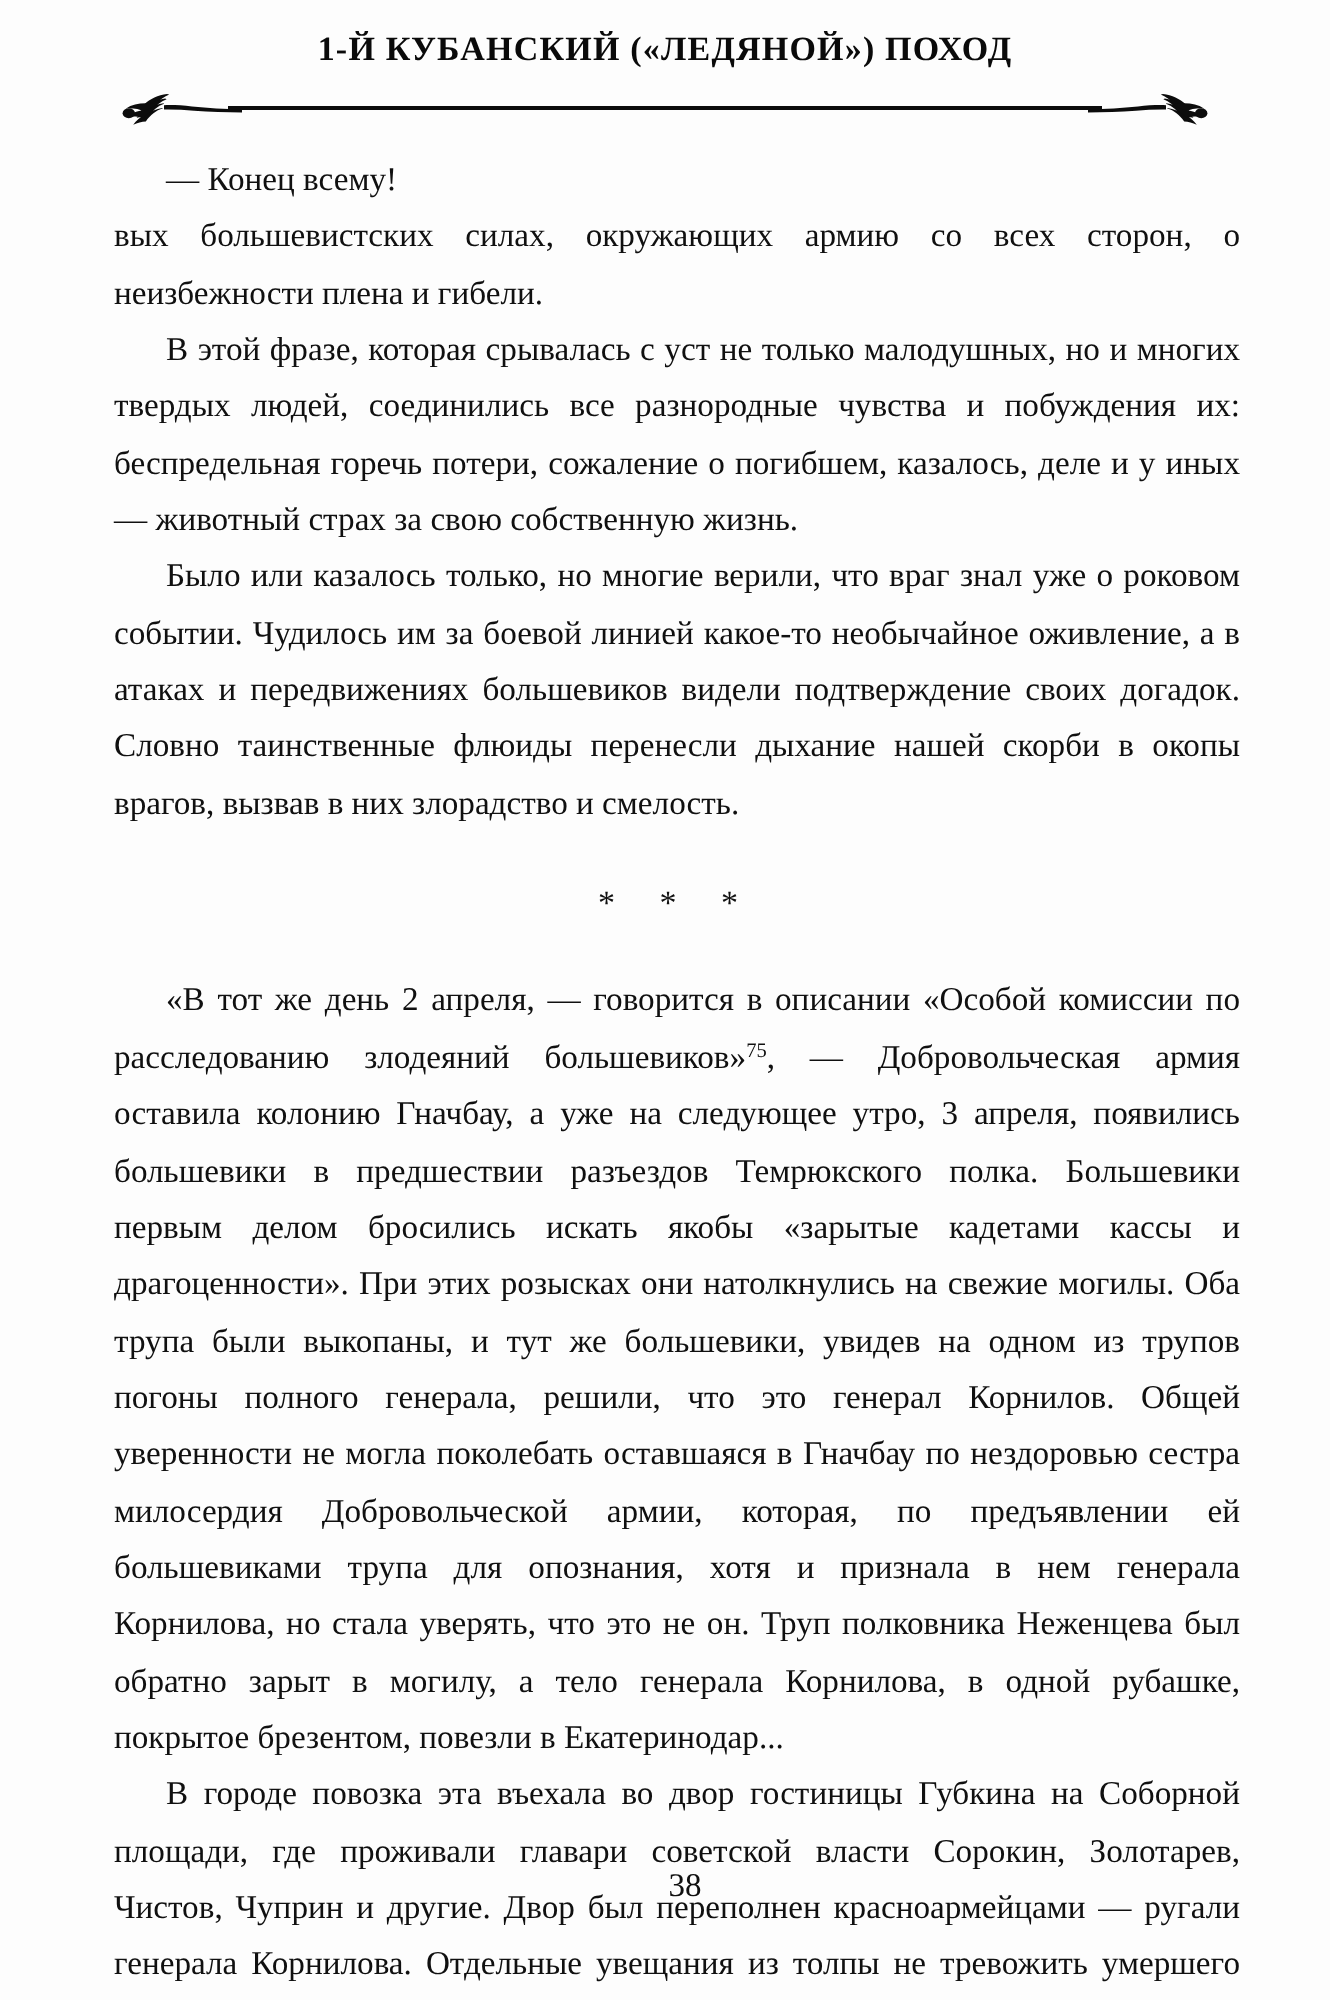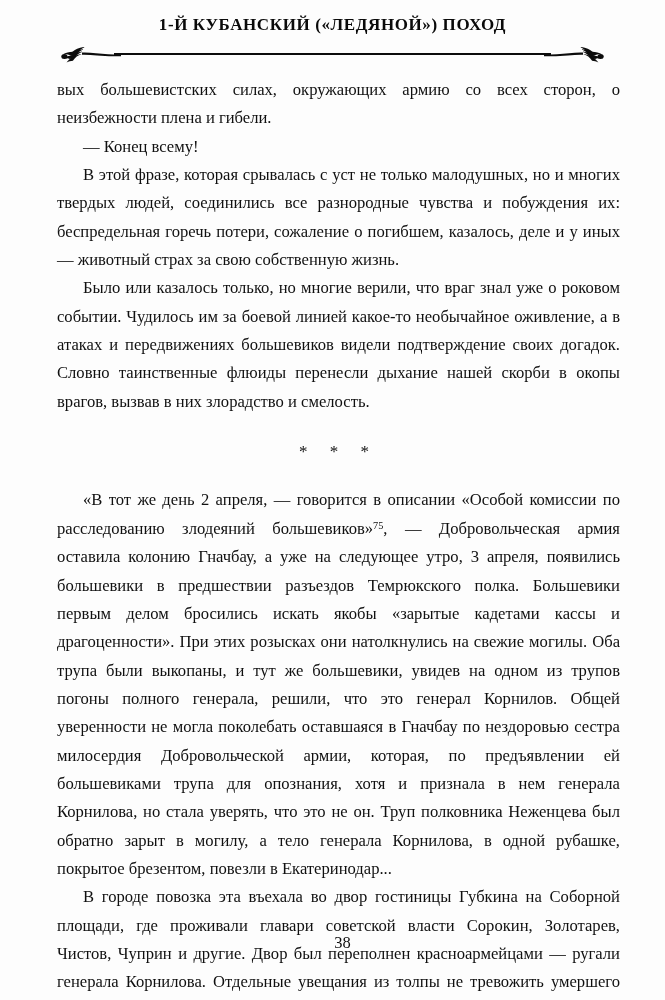--- a/index.html
+++ b/index.html
@@ -152,22 +152,22 @@
             <path d="M17.0 11.0 C11.6 10.6 6.6 11.9 3.2 14.5 C6.4 14.0 9.3 14.2 11.8 15.0 C13.2 13.3 14.9 12.0 17.0 11.0 Z"></path>
             <ellipse cx="4.4" cy="12.6" rx="3.1" ry="2.5"></ellipse>
           </g>
         </svg>
       </span>
     </div>
   </div>
 
   <div class="body-text">
 
+    <p class="para">— Конец всему!</p>
     <p class="para no-indent">вых большевистских силах, окружающих армию со всех сторон, о неизбежности плена и гибели.</p>
-    <p class="para">— Конец всему!</p>
     <p class="para">В этой фразе, которая срывалась с уст не только малодушных, но и многих твердых людей, соединились все разнородные чувства и побуждения их: беспредельная горечь потери, сожаление о погибшем, казалось, деле и у иных — животный страх за свою собственную жизнь.</p>
     <p class="para">Было или казалось только, но многие верили, что враг знал уже о роковом событии. Чудилось им за боевой линией какое-то необычайное оживление, а в атаках и передвижениях большевиков видели подтверждение своих догадок. Словно таинственные флюиды перенесли дыхание нашей скорби в окопы врагов, вызвав в них злорадство и смелость.</p>
 
     <p class="separator">* * *</p>
 
     <p class="para"><span>«В тот же день 2 апреля, — говорится в описании «Особой комиссии по расследованию злодеяний большевиков»</span><sup>75</sup><span>, — Добровольческая армия оставила колонию Гначбау, а уже на следующее утро, 3 апреля, появились большевики в предшествии разъездов Темрюкского полка. Большевики первым делом бросились искать якобы «зарытые кадетами кассы и драгоценности». При этих розысках они натолкнулись на свежие могилы. Оба трупа были выкопаны, и тут же большевики, увидев на одном из трупов погоны полного генерала, решили, что это генерал Корнилов. Общей уверенности не могла поколебать оставшаяся в Гначбау по нездоровью сестра милосердия Добровольческой армии, которая, по предъявлении ей большевиками трупа для опознания, хотя и признала в нем генерала Корнилова, но стала уверять, что это не он. Труп полковника Неженцева был обратно зарыт в могилу, а тело генерала Корнилова, в одной рубашке, покрытое брезентом, повезли в Екатеринодар...</span></p>
 
     <p class="para">В городе повозка эта въехала во двор гостиницы Губкина на Соборной площади, где проживали главари советской власти Сорокин, Золотарев, Чистов, Чуприн и другие. Двор был переполнен красноармейцами — ругали генерала Корнилова. Отдельные увещания из толпы не тревожить умершего человека, ставшего уже безвредным, не помогли — настроение большевистской толпы повышалось. Через некоторое время красноармейцы вывезли на своих руках повозку на улицу. С повозки тело было сброшено на панель. Один из представи-</p>
   </div>
 

